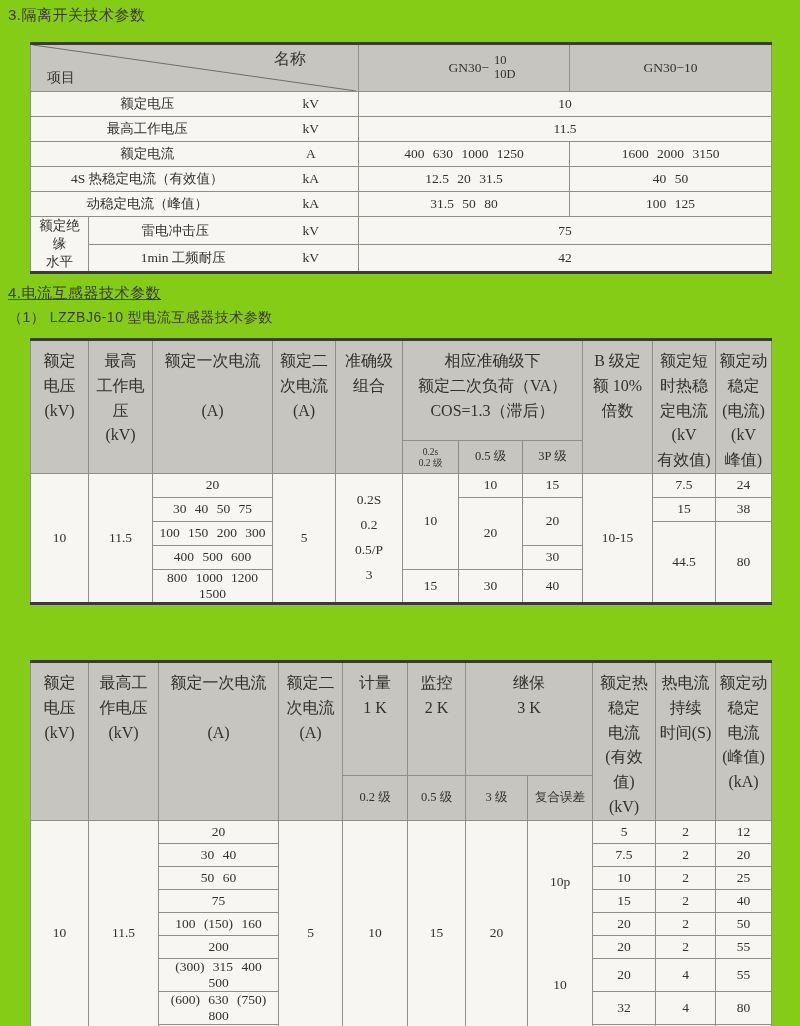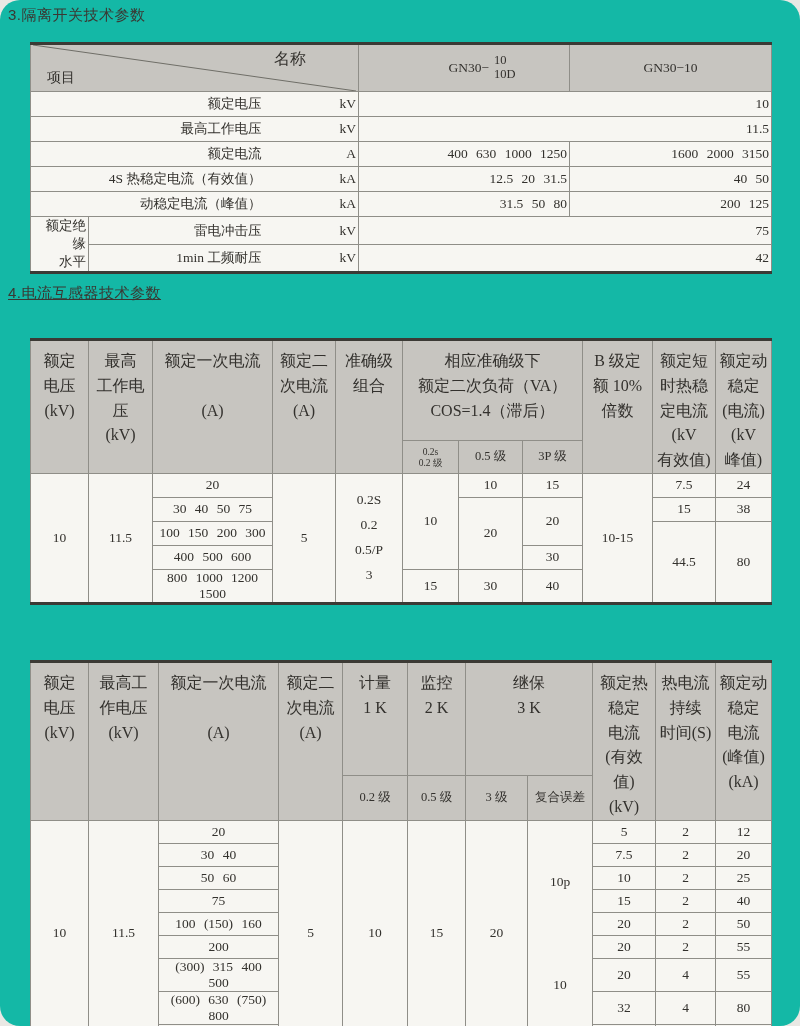--- a/index.html
+++ b/index.html
@@ -1,20 +1,20 @@
 <!DOCTYPE html>
 <html><head>
 <meta charset="utf-8">
 <style>
   * { margin:0; padding:0; box-sizing:border-box; }
   html,body { background:#e9e8e4; }
   .page {
     position:relative; width:800px; height:1026px;
-    background:#14b8a6; overflow:hidden;
-    font-family:"Liberation Serif", serif; color:#33312d;border-radius:20px;
+    background:#84cc16; overflow:hidden;
+    font-family:"Liberation Serif", serif; color:#33312d;
   }
   .tt {
     position:absolute; left:8px;
     font-family:"Liberation Sans", sans-serif;
     font-size:15px; color:#3a3833; letter-spacing:0.5px;
   }
   .tt.small { font-size:14px; }
 
   table.t {
     position:absolute; left:30px;
@@ -31,21 +31,21 @@
   }
   .t .bl { border-left:1px solid #8f8e88; }
   .t tr.hdr td, .t td.hd { background:#c7c5c0; }
   .ml { white-space:pre-line; }
   .val { word-spacing:5px; }
   .item { text-align:left; padding-left:18px; }
 
   
   .t1 { top:42px; }
   .t1 tr.hdr td { height:46px; }
-  .t1 tr.body td { height:25px;text-align:right; }
+  .t1 tr.body td { height:25px; }
   .diagwrap { position:relative; width:100%; height:46px; }
   .diag-line { position:absolute; left:0; top:0; width:100%; height:100%; }
   .diag-item { position:absolute; left:14px; bottom:4px; font-size:14px; }
   .diag-name { position:absolute; right:50px; top:4px; font-size:16px; }
   .gn { display:inline-flex; align-items:center; gap:5px; justify-content:space-between;margin-left:36px; }
   .gn .stack { display:inline-flex; flex-direction:column; line-height:1.1; font-size:12.5px; text-align:left; }
 
   
   .t2 { top:338px; }
   .t3 { top:660px; }
@@ -60,20 +60,21 @@
   .acc { line-height:1.85; }
   .composite { display:flex; flex-direction:column; justify-content:space-around; height:207px; }
 </style>
 </head>
 <body>
 
 <div class="page">
 
   <div class="tt" style="top:6px;">3.隔离开关技术参数</div>
   <div class="tt" style="top:284px;text-decoration:underline;">4.电流互感器技术参数</div>
+  <div class="tt small" style="top:309px;">（1） LZZBJ6-10 型电流互感器技术参数</div>
 
   <table class="t t1">
     <colgroup>
       <col style="width:58px">
         <col style="width:175px">
         <col style="width:95px">
       <col style="width:211px">
         <col style="width:202px">
     </colgroup>
     <tbody>
@@ -117,21 +118,21 @@
     <tr class="body">
       <td colspan="2" class="item">4S 热稳定电流（有效值）</td>
       <td>kA</td>
       <td class="bl val">12.5 20 31.5</td>
       <td class="bl val">40 50</td>
     </tr>
     <tr class="body">
       <td colspan="2" class="item">动稳定电流（峰值）</td>
       <td>kA</td>
       <td class="bl val">31.5 50 80</td>
-      <td class="bl val">200 125</td>
+      <td class="bl val">100 125</td>
     </tr>
     <tr class="body">
       <td rowspan="2" class="ml">额定绝缘
 水平</td>
       <td class="item bl" style="padding-left:0">雷电冲击压</td>
       <td>kV</td>
       <td colspan="2" class="bl val">75</td>
     </tr>
     <tr class="body">
       <td class="item bl" style="padding-left:16px">1min 工频耐压</td>
@@ -166,21 +167,21 @@
       <td rowspan="2" class="ml bl">额定一次电流
 
 (A)</td>
       <td rowspan="2" class="ml bl">额定二
 次电流
 (A)</td>
       <td rowspan="2" class="ml bl">准确级
 组合</td>
       <td colspan="3" class="ml bl">相应准确级下
 额定二次负荷（VA）
-COS=1.4（滞后）</td>
+COS=1.3（滞后）</td>
       <td rowspan="2" class="ml bl">B 级定
 额 10%
 倍数</td>
       <td rowspan="2" class="ml bl">额定短
 时热稳
 定电流
 (kV
 有效值)</td>
       <td rowspan="2" class="ml bl">额定动
 稳定

